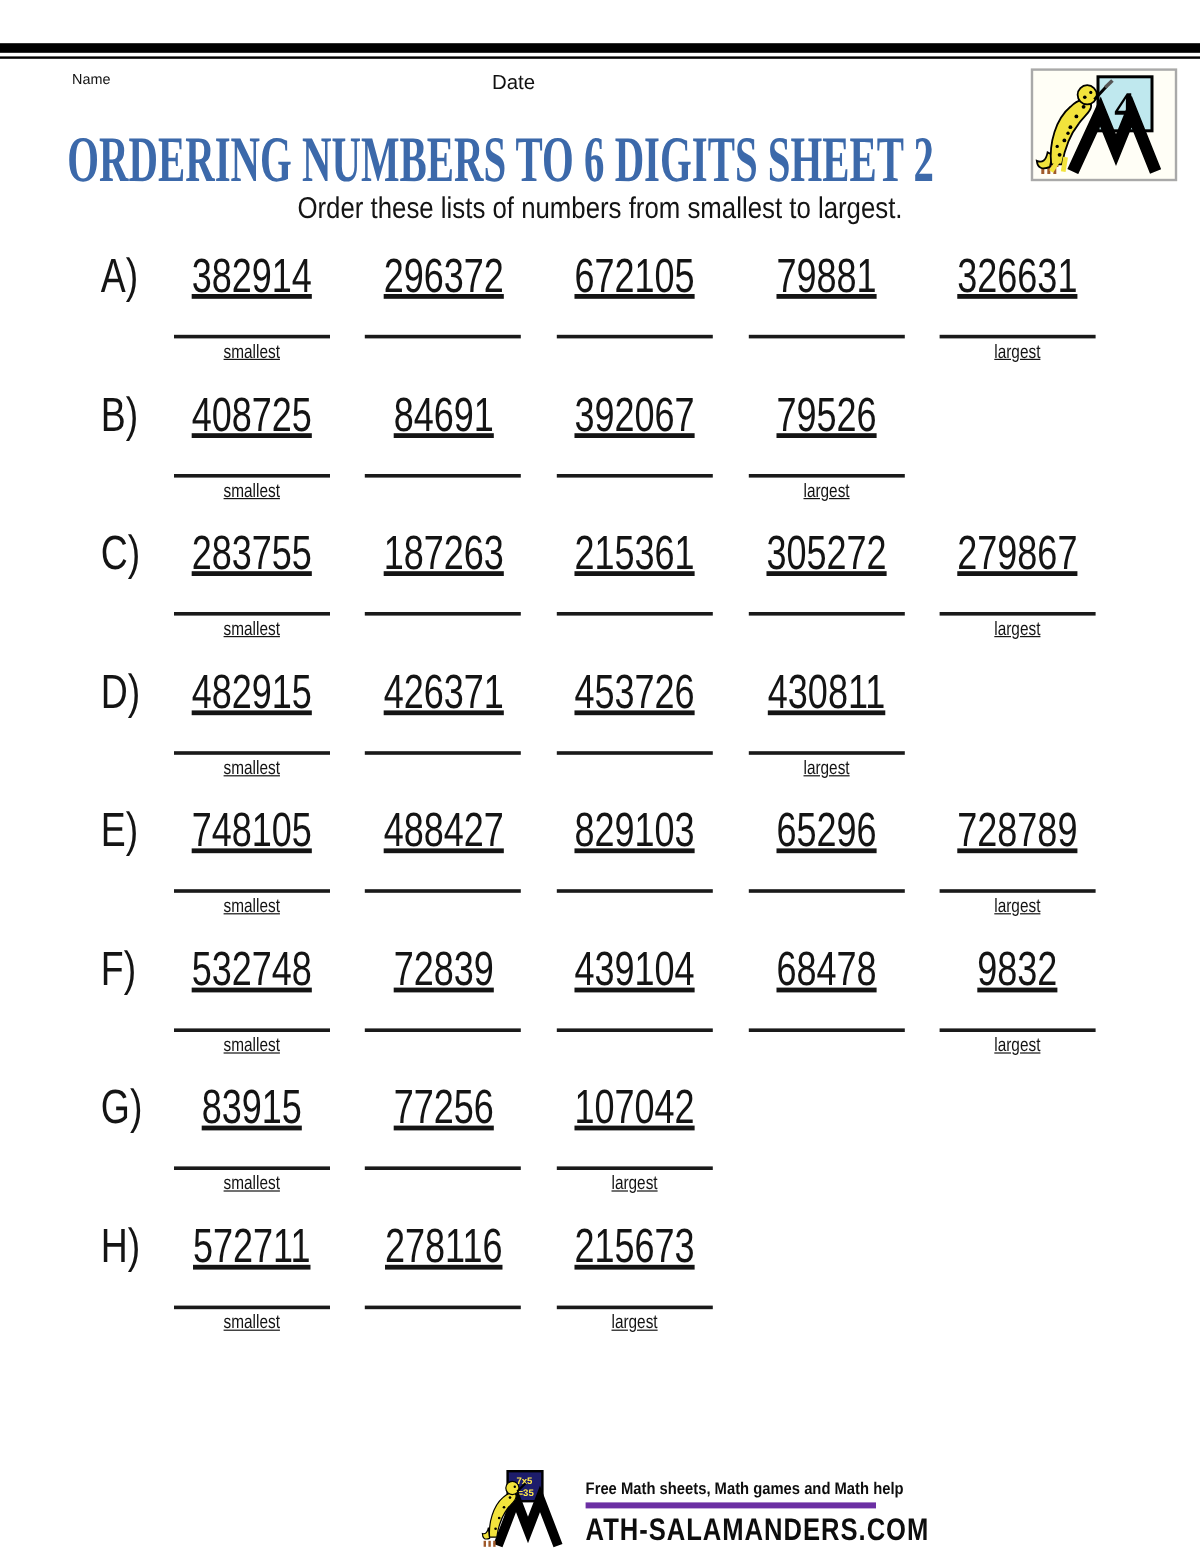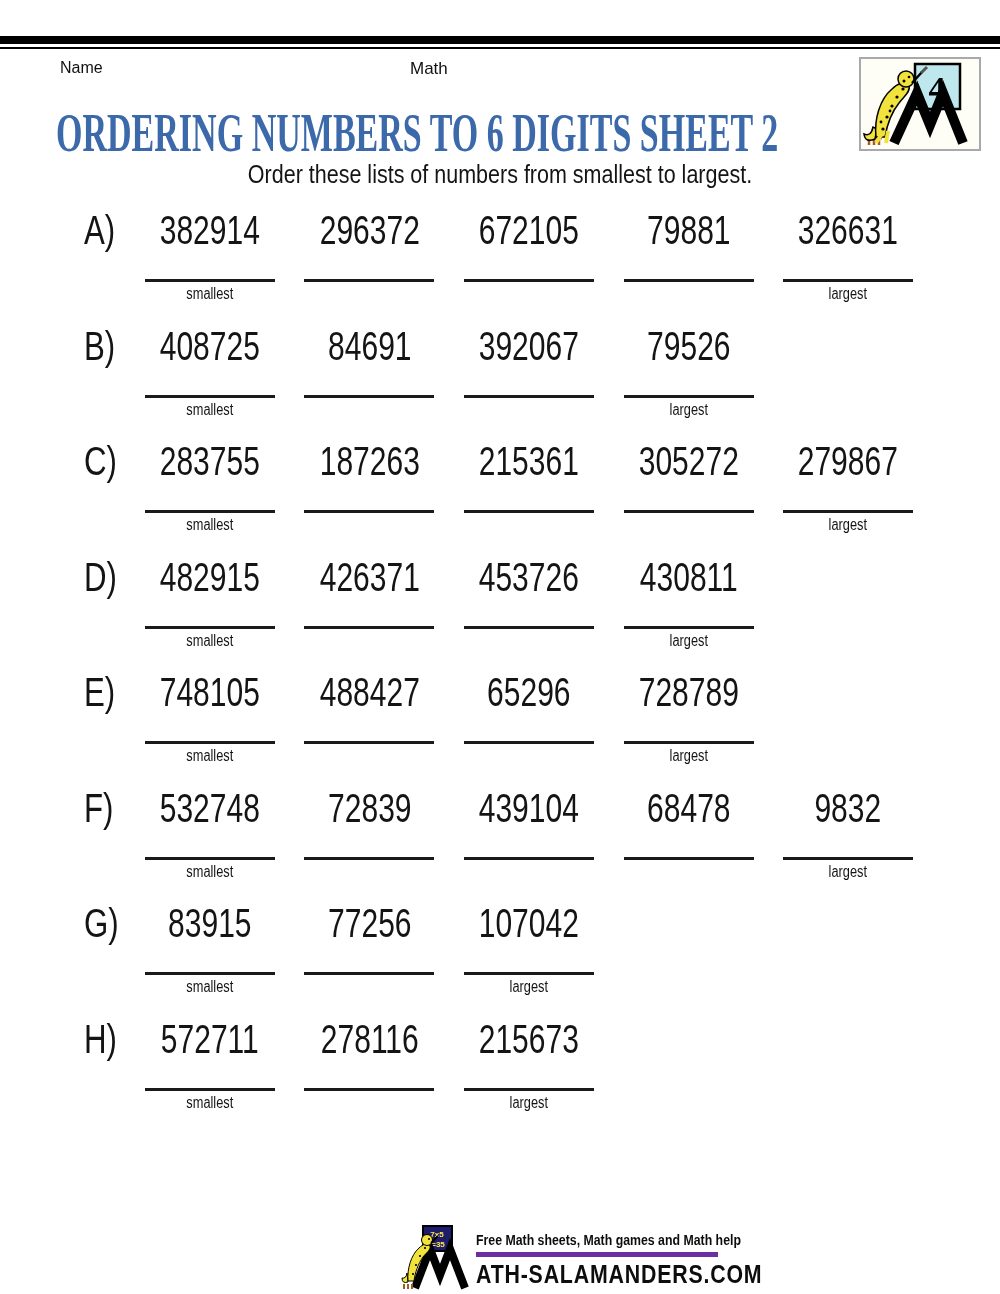--- a/index.html
+++ b/index.html
@@ -10,21 +10,21 @@
     color: #141414;
     overflow: hidden;
   }
   #page { position: relative; width: 1000px; height: 1294px; background:#fff; }
 
   
   .rule-thick { position:absolute; top:36px; left:0; width:1000px; height:8px; background:#000; }
   .rule-thin  { position:absolute; top:47px; left:0; width:1000px; height:2px; background:#000; }
 
   
-  .name-label { position:absolute; left:60px;  top:59px; font-size:16px; color:#111; }
+  .name-label { position:absolute; left:60px;  top:59px; font-size:12px; color:#111; }
   .date-label { position:absolute; left:410px; top:59px; font-size:17px; color:#111; }
 
   
   .badge-box { position:absolute; left:859px; top:57px; width:118px; height:90px;
                border:2px solid #a9a9a9; background:#fffef6; }
 
   
   .page-title {
     position:absolute; left:56px; top:102px;
     font-family:"Liberation Serif", serif;
@@ -38,47 +38,47 @@
     transform:scaleX(0.86); transform-origin:center top;
   }
 
   
   .row { position:absolute; left:0; width:1000px; height:100px; }
   .qletter {
     position:absolute; left:84px; top:0; height:44px; line-height:44px;
     font-size:40px; transform:scaleX(0.78); transform-origin:left center;
   }
   .cells { position:absolute; left:130px; top:0; width:798px; display:flex; }
-  .cell { width:159.6px; text-align:center; }
+  .cell { width:159.6px; text-align:center;text-decoration:underline; }
   .num  { height:44px; line-height:44px; font-size:40px;
           transform:scaleX(0.75); transform-origin:center; white-space:nowrap; }
   .ansline { width:130px; height:0; border-top:3px solid #1a1a1a; margin:27px auto 0 auto; }
   .sub  { margin-top:3px; height:18px; line-height:18px; font-size:16px;
           transform:scaleX(0.8); transform-origin:center; color:#141414; }
 
   
   .footer { position:absolute; left:400px; top:1224px; display:flex; align-items:flex-start; }
-  .footer-right { margin-top:8px; margin-left:4px; }
+  .footer-right { margin-top:8px; margin-left:16px; }
   .tagline { font-size:14px; font-weight:bold; color:#0d0d0d; white-space:nowrap;
              transform:scaleX(0.88); transform-origin:left center; }
   .purple-rule { width:242px; height:5px; background:#6b2fa3; margin-top:4px; }
   .site { margin-top:2px; font-size:26px; font-weight:bold; letter-spacing:1px;
           white-space:nowrap; transform:scaleX(0.82); transform-origin:left top;
           font-family:"Liberation Sans", sans-serif; color:#0d0d0d; }
 </style>
 </head>
 <body>
 
 <div id="page">
 
   <div class="rule-thick"></div>
   <div class="rule-thin"></div>
 
   <div class="name-label">Name</div>
-  <div class="date-label">Math</div>
+  <div class="date-label">Date</div>
 
   <div class="badge-box">
     <svg width="114" height="86" viewBox="0 0 114 86">
 
       <rect x="54" y="5" width="45" height="45" fill="#bfe8ee" stroke="#000" stroke-width="2.5"></rect>
       <text x="76" y="41" text-anchor="middle" font-family="Liberation Serif, serif" font-size="34" font-weight="bold" fill="#000">4</text>
 
       <polyline points="33,84 56,34 69,66 82,34 102,84" fill="none" stroke="#000" stroke-width="10"></polyline>
 
       <g stroke="#a05a2c" stroke-width="2.5">
@@ -228,20 +228,25 @@
       <div class="row" style="top: 670px;">
         <div class="qletter">E)</div>
         <div class="cells">
           <div class="cell">
             <div class="num">748105</div>
             <div class="ansline"></div>
             <div class="sub">smallest</div>
           </div>
           <div class="cell">
             <div class="num">488427</div>
+            <div class="ansline"></div>
+            <div class="sub"></div>
+          </div>
+          <div class="cell">
+            <div class="num">829103</div>
             <div class="ansline"></div>
             <div class="sub"></div>
           </div>
           <div class="cell">
             <div class="num">65296</div>
             <div class="ansline"></div>
             <div class="sub"></div>
           </div>
           <div class="cell">
             <div class="num">728789</div>

